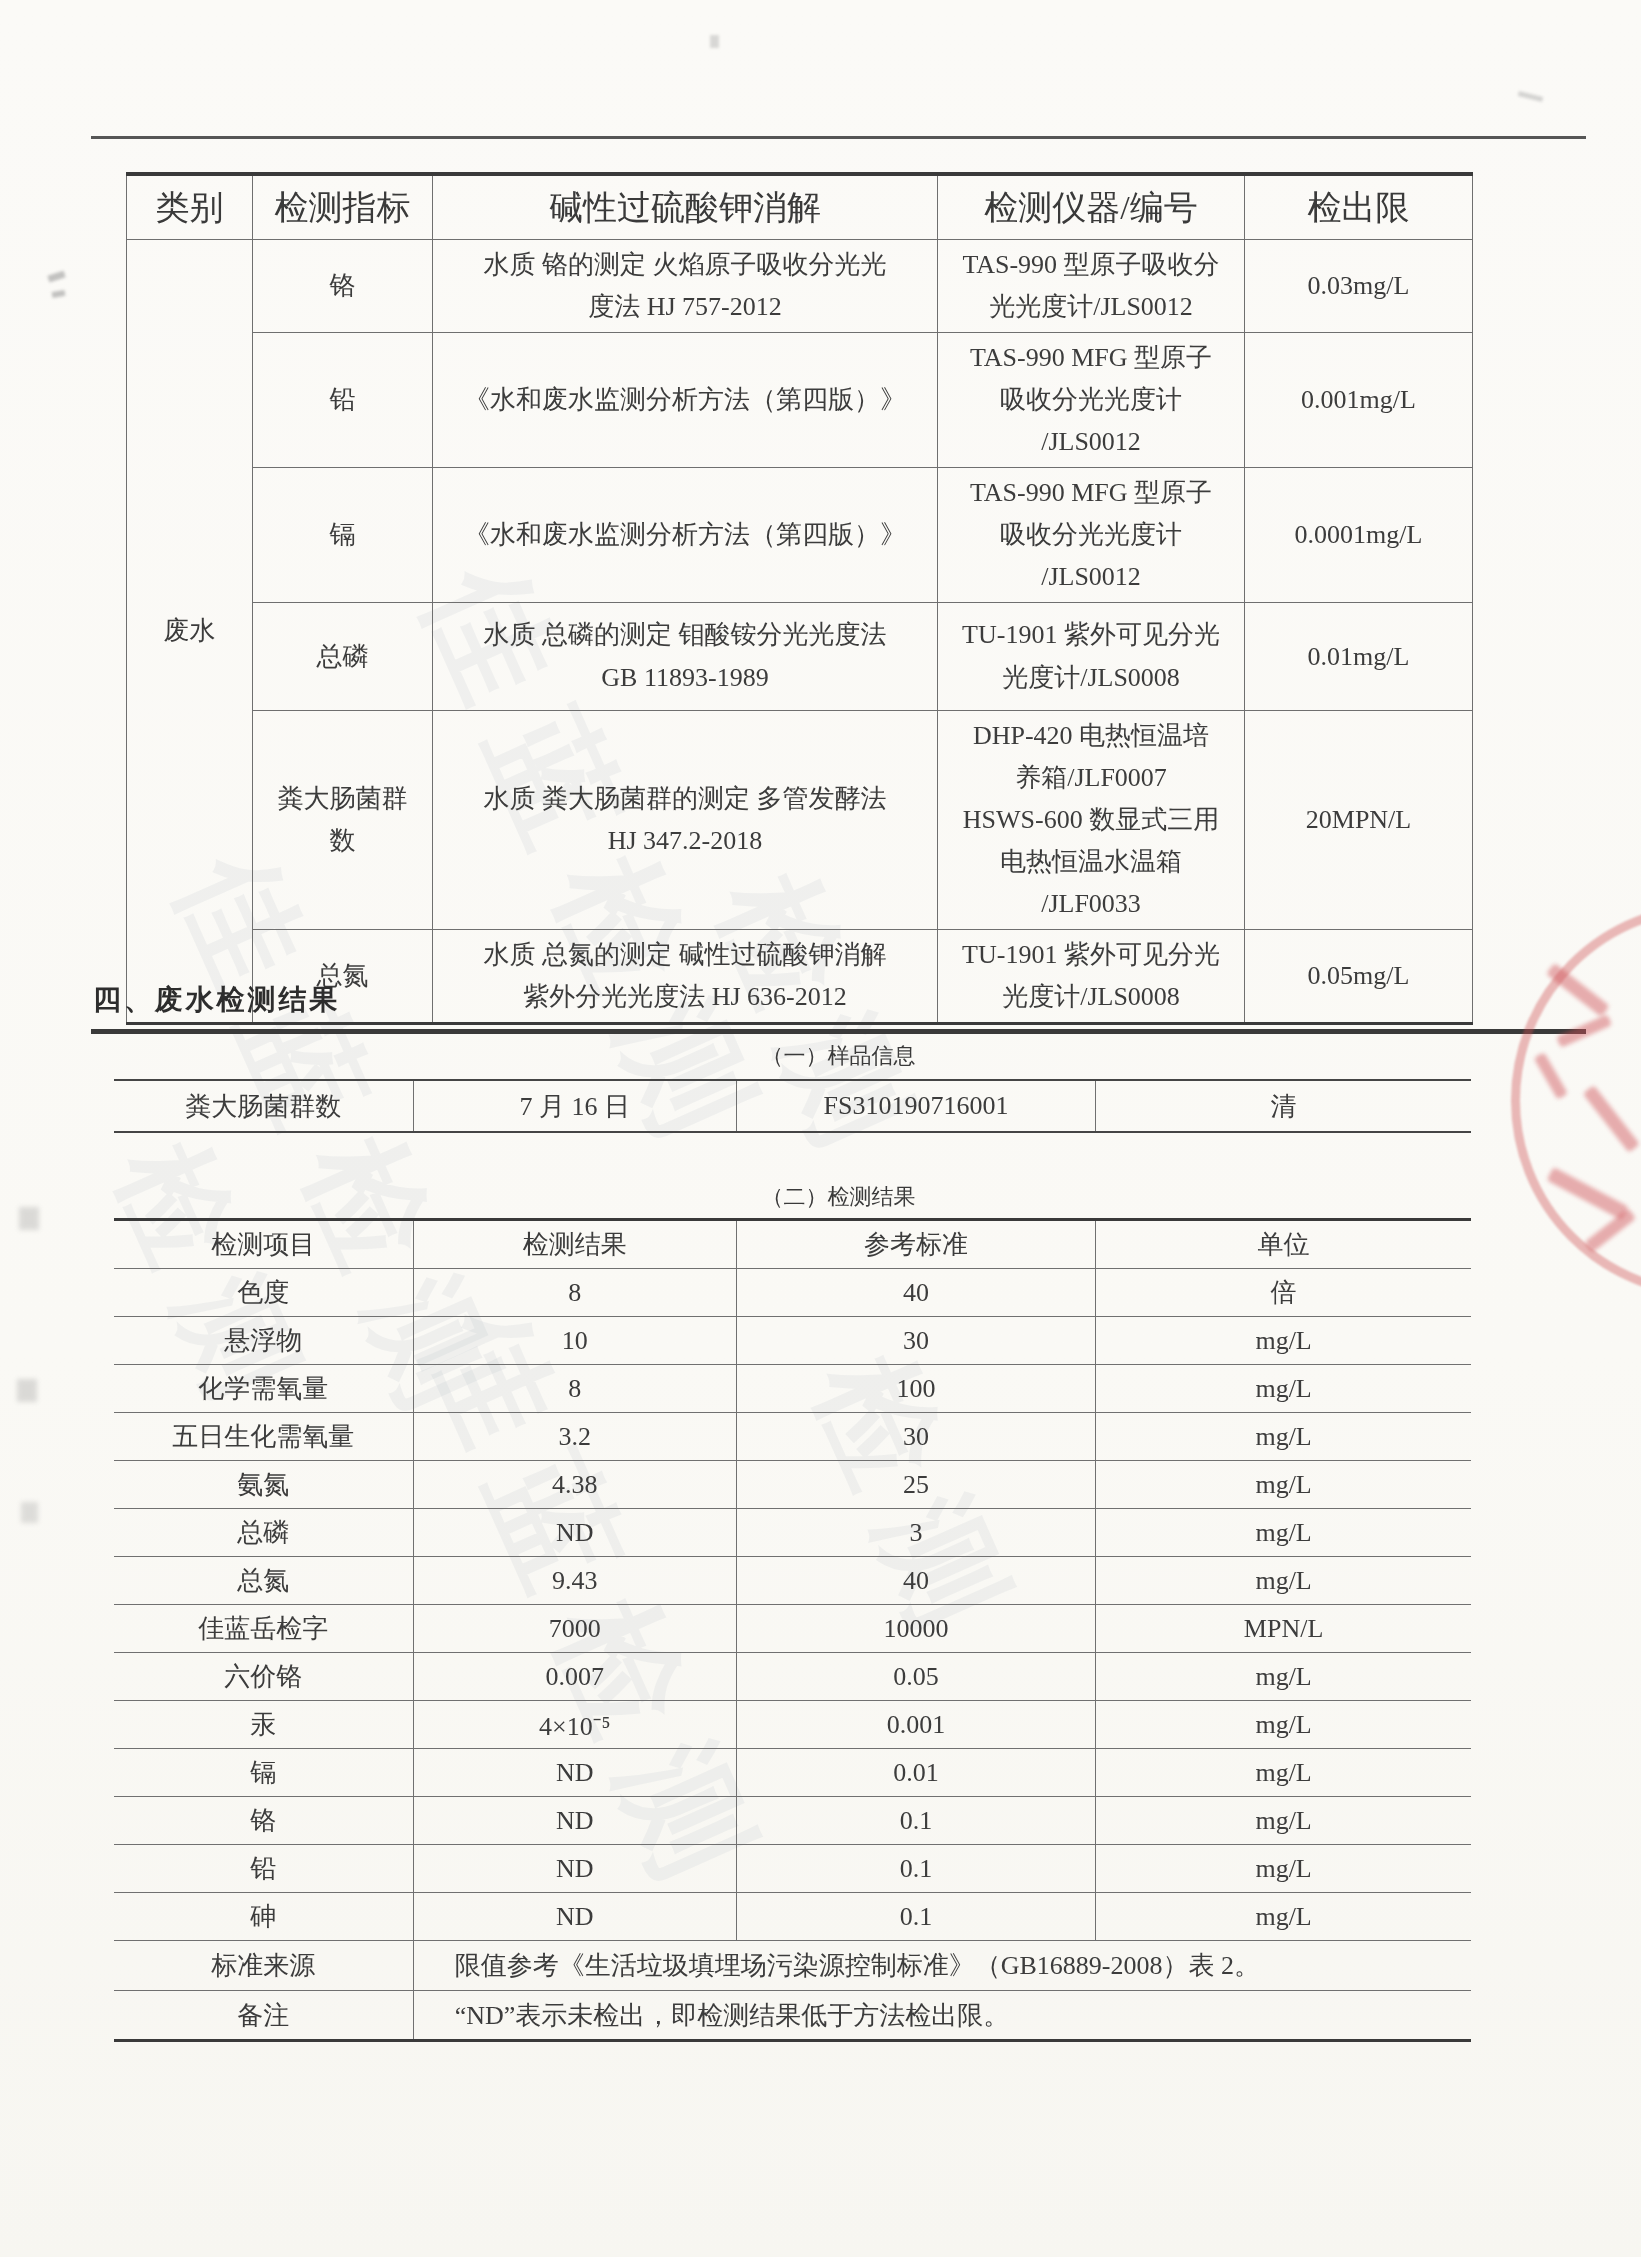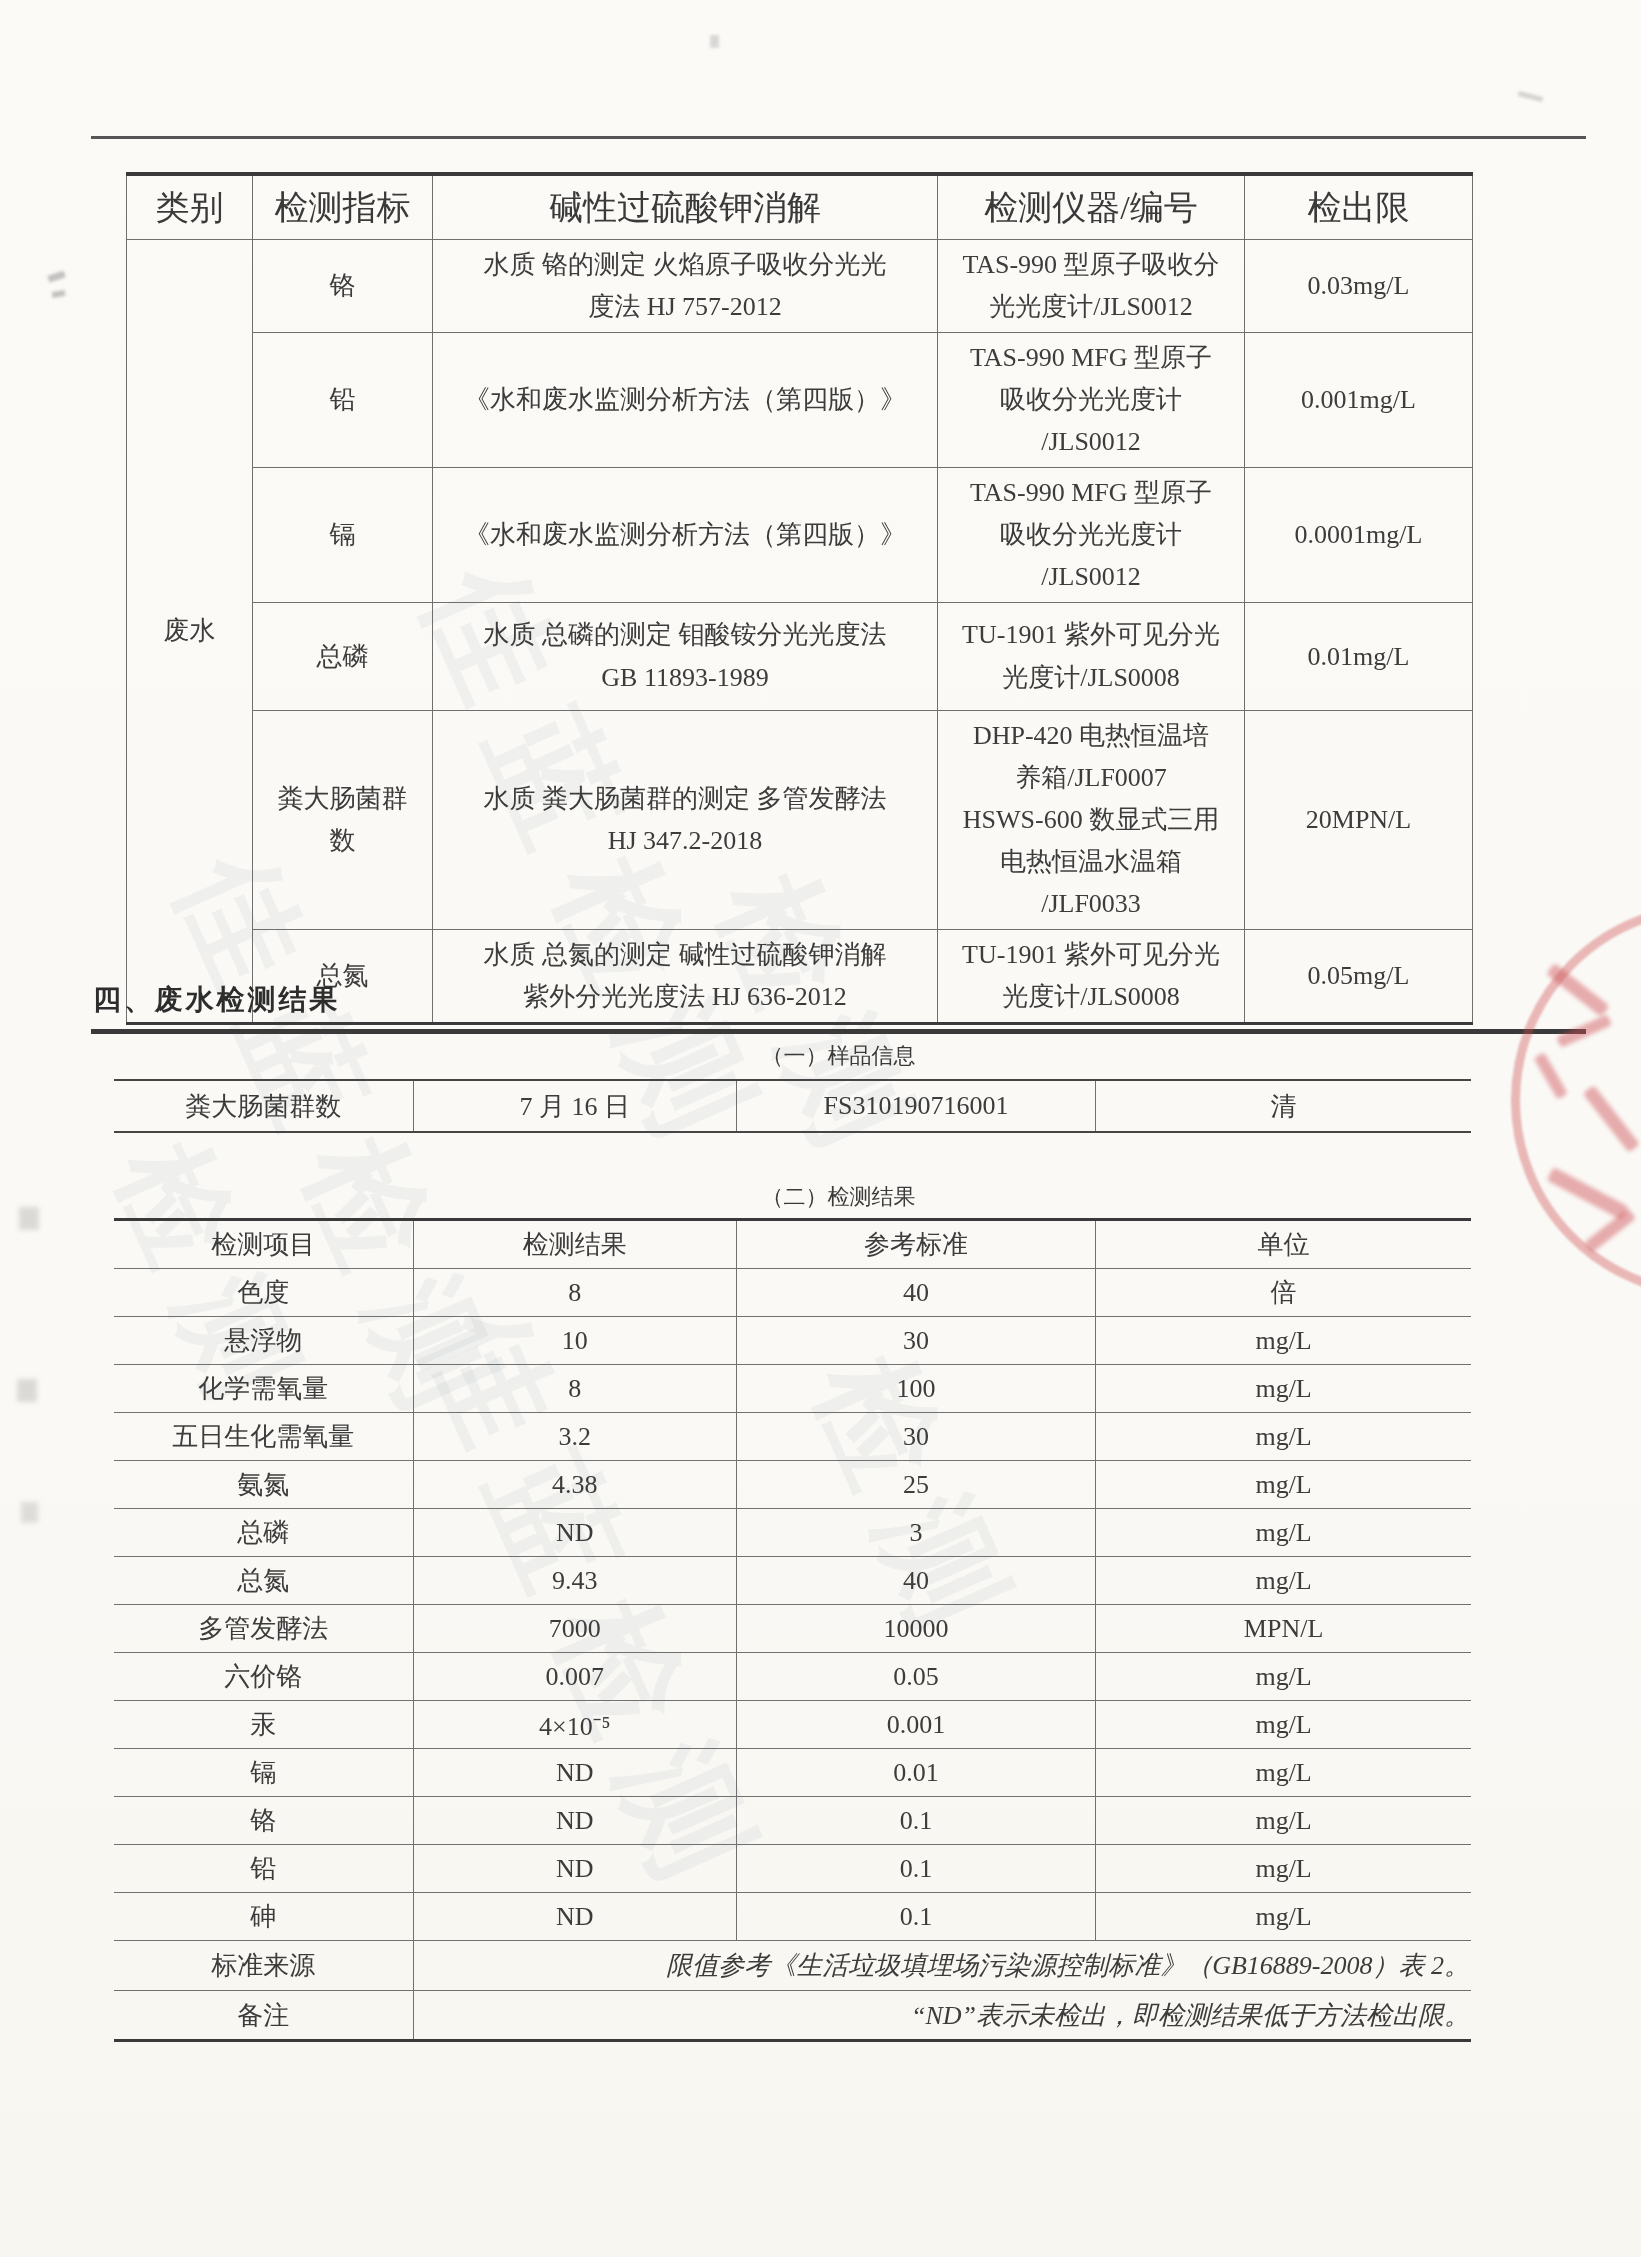--- a/index.html
+++ b/index.html
@@ -37,21 +37,21 @@
   
   .stable{position:absolute;top:1079px;left:114px;width:1357px;border-top:2.9px solid #454545;border-bottom:2.9px solid #454545;}
   .stable td{border:1.4px solid #707070;text-align:center;vertical-align:middle;font-size:26px;height:48px;color:#3c3c3c;}
   .stable td:first-child{border-left:none;}
   .stable td:last-child{border-right:none;}
 
   .rtable{position:absolute;top:1218px;left:114px;width:1357px;border-top:3.9px solid #3a3a3a;border-bottom:3.9px solid #3a3a3a;}
   .rtable td{border:1.4px solid #707070;text-align:center;vertical-align:middle;font-size:26px;height:45px;color:#3c3c3c;}
   .rtable td:first-child{border-left:none;}
   .rtable td:last-child{border-right:none;}
-  .rtable td.left-cell{text-align:right;padding-left:41px;font-style:italic;}
+  .rtable td.left-cell{text-align:left;padding-left:41px;}
   .rtable tr.tall{height:50px;}
 
   
   .wm{position:absolute;z-index:1;color:#aab4bf;opacity:0.13;font-weight:bold;letter-spacing:33px;transform-origin:left top;pointer-events:none;}
   .wm1{top:541px;left:541px;font-size:126px;transform:rotate(66deg);}
   .wm2{top:830px;left:290px;font-size:122px;transform:rotate(66deg);}
   .wm3{top:850px;left:830px;font-size:122px;transform:rotate(66deg);}
   .wm4{top:1284px;left:541px;font-size:126px;transform:rotate(66deg);}
   .wm5{top:1332px;left:927px;font-size:122px;transform:rotate(66deg);}
   .wm6{top:1120px;left:222px;font-size:114px;transform:rotate(66deg);}
@@ -242,21 +242,21 @@
       <td>3</td>
       <td>mg/L</td>
     </tr>
     <tr>
       <td>总氮</td>
       <td>9.43</td>
       <td>40</td>
       <td>mg/L</td>
     </tr>
     <tr>
-      <td>多管发酵法</td>
+      <td>佳蓝岳检字</td>
       <td>7000</td>
       <td>10000</td>
       <td>MPN/L</td>
     </tr>
     <tr>
       <td>六价铬</td>
       <td>0.007</td>
       <td>0.05</td>
       <td>mg/L</td>
     </tr>

